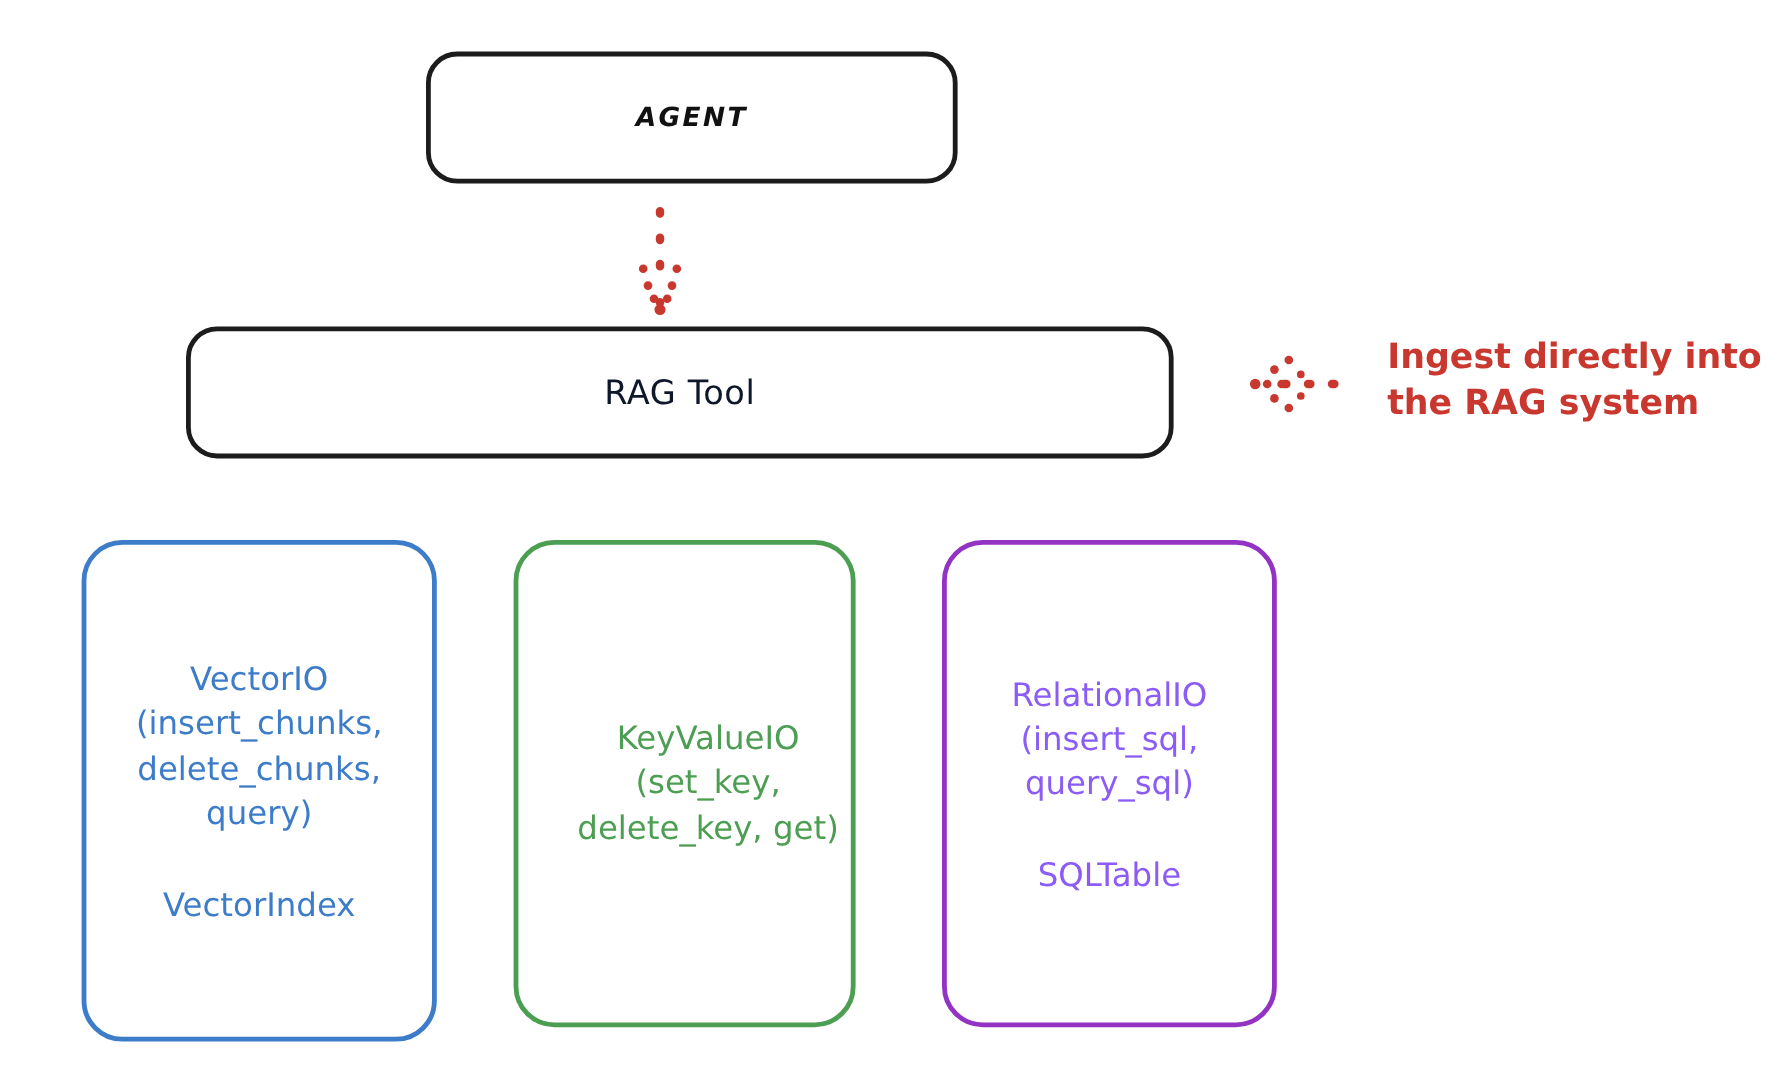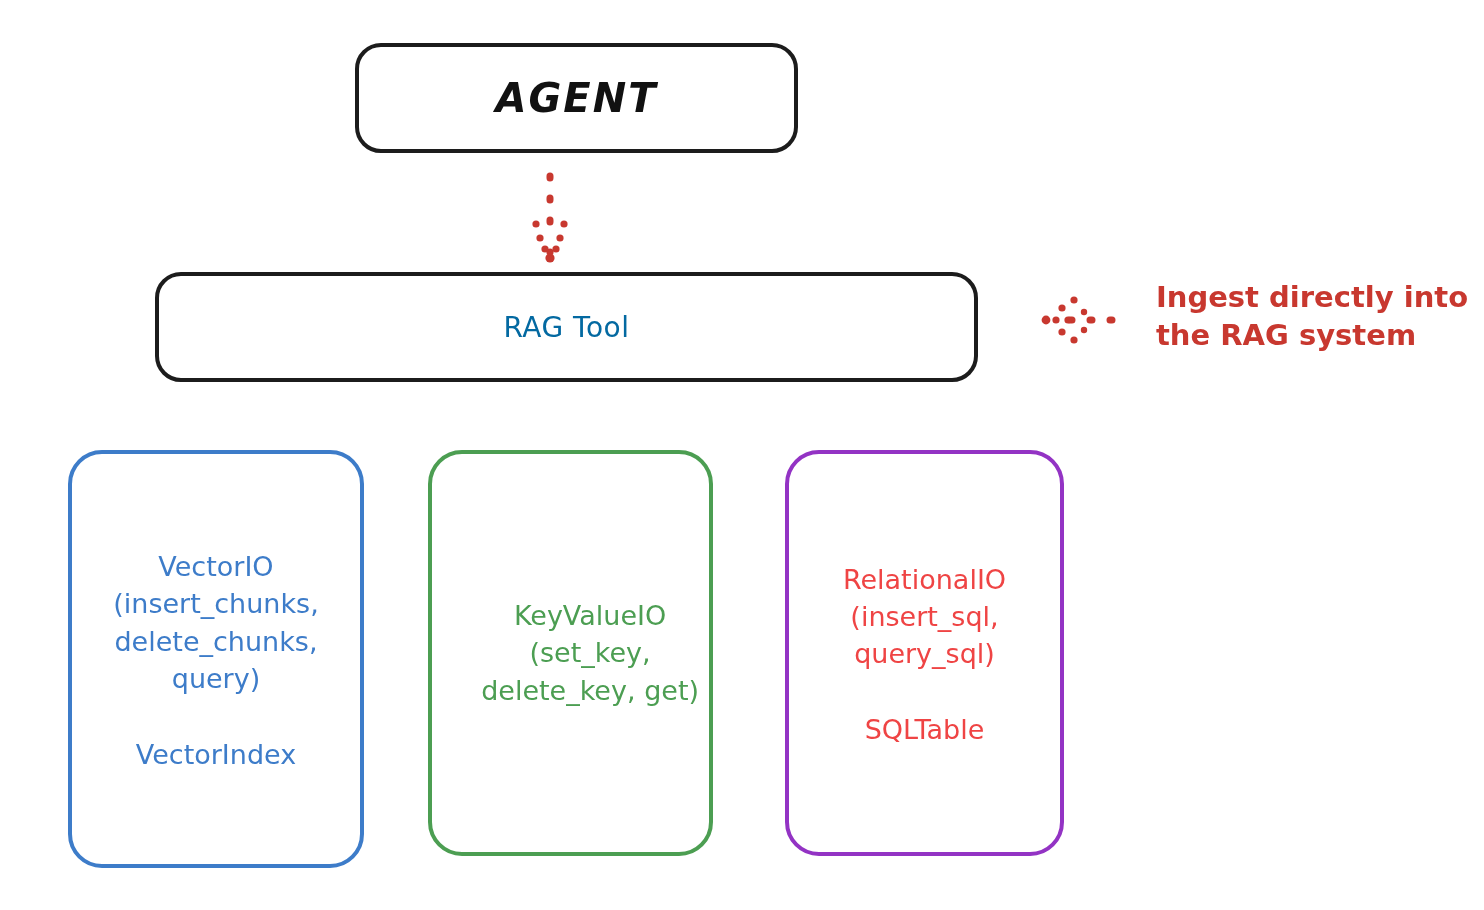--- a/index.html
+++ b/index.html
@@ -33,39 +33,39 @@
   #agent-node {
     left: 355px;
     top: 43px;
     width: 443px;
     height: 110px;
     border: 4px solid #1c1c1c;
     border-radius: 26px;
   }
   #agent-node .node-label {
     font-family: "DejaVu Sans", sans-serif;
-    font-size: 40px;
+    font-size: 22px;
     font-style: italic;
     font-weight: 700;
     letter-spacing: 2px;
     color: #111111;
   }
 
   #rag-tool-node {
     left: 155px;
     top: 272px;
     width: 823px;
     height: 110px;
     border: 4px solid #1c1c1c;
     border-radius: 26px;
   }
   #rag-tool-node .node-label {
     font-size: 28px;
     font-weight: 500;
-    color: #0369a1;
+    color: #0f172a;
     letter-spacing: 0.5px;
   }
 
   
   .leaf-node {
     border-width: 4px;
     border-style: solid;
     border-radius: 34px;
     padding: 8px 10px;
   }
@@ -101,21 +101,21 @@
   .leaf-index {
     font-size: 27px;
     font-weight: 500;
     margin-top: 42px;
   }
   #vector-node .leaf-api,
   #vector-node .leaf-index { color: #3d7cc9; }
   #keyvalue-node .leaf-api,
   #keyvalue-node .leaf-index { color: #4c9e52; }
   #relational-node .leaf-api,
-  #relational-node .leaf-index { color: #ef4444; }
+  #relational-node .leaf-index { color: #8b5cf6; }
 
   
   #connectors {
     position: absolute;
     left: 0;
     top: 0;
     width: 1484px;
     height: 910px;
     pointer-events: none;
   }

